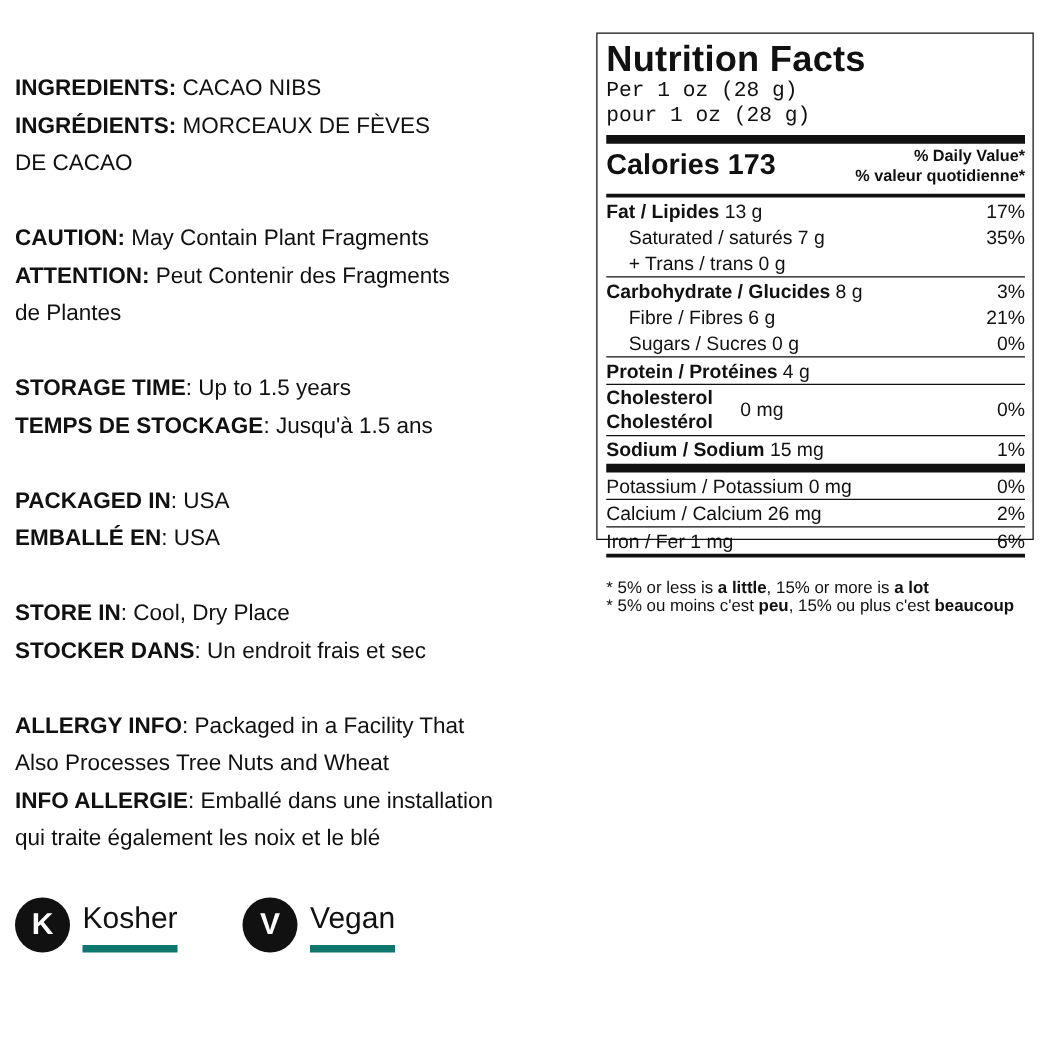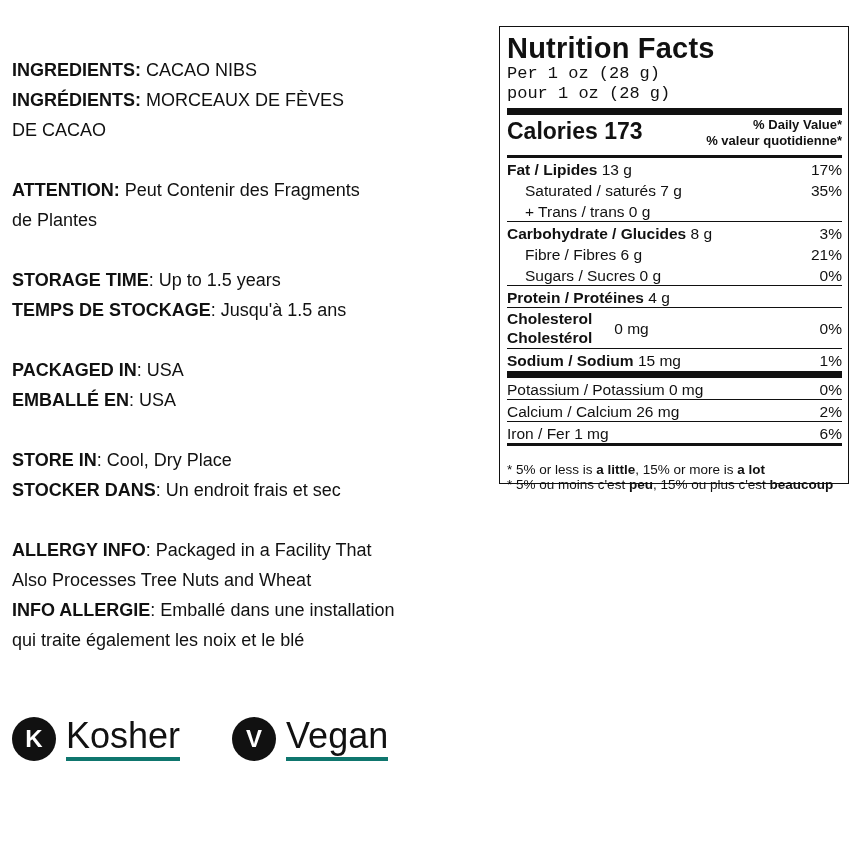--- a/index.html
+++ b/index.html
@@ -6,23 +6,23 @@
     body { width:850px; height:847px; position:relative; overflow:hidden; font-family:"Liberation Sans", sans-serif; color:#111; }
 
     .left { position:absolute; left:12px; top:27px; width:460px; font-size:18px; line-height:30px;margin-top:28px; }
     .left .line { white-space:nowrap; }
     .left b { font-weight:700; }
     .gap { height:30px; }
 
     .badges { position:absolute; left:12px; top:717px; display:flex; gap:52px; }
     .badge { display:flex; align-items:center; }
     .badge .circ { width:44px; height:44px; border-radius:50%; background:#111; color:#fff; display:flex; align-items:center; justify-content:center; font-weight:700; font-size:24px; }
-    .badge .lbl { font-size:36px; margin-left:10px; padding-bottom:3px; border-bottom:4px solid #0f766e; line-height:36px; }
+    .badge .lbl { font-size:24px; margin-left:10px; padding-bottom:3px; border-bottom:6px solid #0f766e; line-height:36px; }
 
-    .nf { position:absolute; left:499px; top:26px; width:350px; height:458px; border:1.5px solid #111; box-sizing:border-box; padding:6px 6px 4px 7px; font-size:15.5px; line-height:19px; }
+    .nf { position:absolute; left:477px; top:26px; width:350px; height:406px; border:1.5px solid #111; box-sizing:border-box; padding:6px 6px 4px 7px; font-size:15.5px; line-height:19px; }
     .nf .title { font-weight:900; font-size:29px; line-height:31px; letter-spacing:0.2px; }
     .nf .per { font-size:17px; line-height:20px;font-family:Liberation Mono, monospace; }
     .nf .thick { border-top:7px solid #111; margin-top:4px; }
     .nf .med { border-top:3px solid #111; }
     .nf .thin { border-top:1px solid #111; }
     .row { display:flex; justify-content:space-between; align-items:flex-end; }
     .cal { display:flex; justify-content:space-between; align-items:flex-start; padding-top:2px; height:38px; }
     .cal .c { font-size:23px; font-weight:700; line-height:28px; }
     .cal .dv { font-size:13px; font-weight:700; text-align:right; line-height:16px; }
     .indent { padding-left:18px; }
@@ -32,20 +32,21 @@
     .r { height:21px; }
   </style>
 </head>
 <body>
 
 <div class="left">
   <div class="line"><b>INGREDIENTS:</b><span> CACAO NIBS</span></div>
   <div class="line"><b>INGRÉDIENTS:</b><span> MORCEAUX DE FÈVES</span></div>
   <div class="line">DE CACAO</div>
   <div class="gap"></div>
+  <div class="line"><b>CAUTION:</b><span> May Contain Plant Fragments</span></div>
   <div class="line"><b>ATTENTION:</b><span> Peut Contenir des Fragments</span></div>
   <div class="line">de Plantes</div>
   <div class="gap"></div>
   <div class="line"><b>STORAGE TIME</b><span>: Up to 1.5 years</span></div>
   <div class="line"><b>TEMPS DE STOCKAGE</b><span>: Jusqu'à 1.5 ans</span></div>
   <div class="gap"></div>
   <div class="line"><b>PACKAGED IN</b><span>: USA</span></div>
   <div class="line"><b>EMBALLÉ EN</b><span>: USA</span></div>
   <div class="gap"></div>
   <div class="line"><b>STORE IN</b><span>: Cool, Dry Place</span></div>

